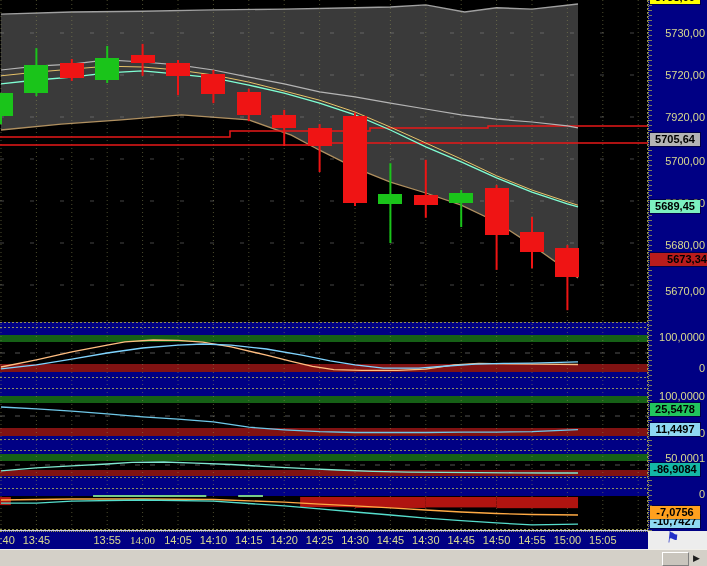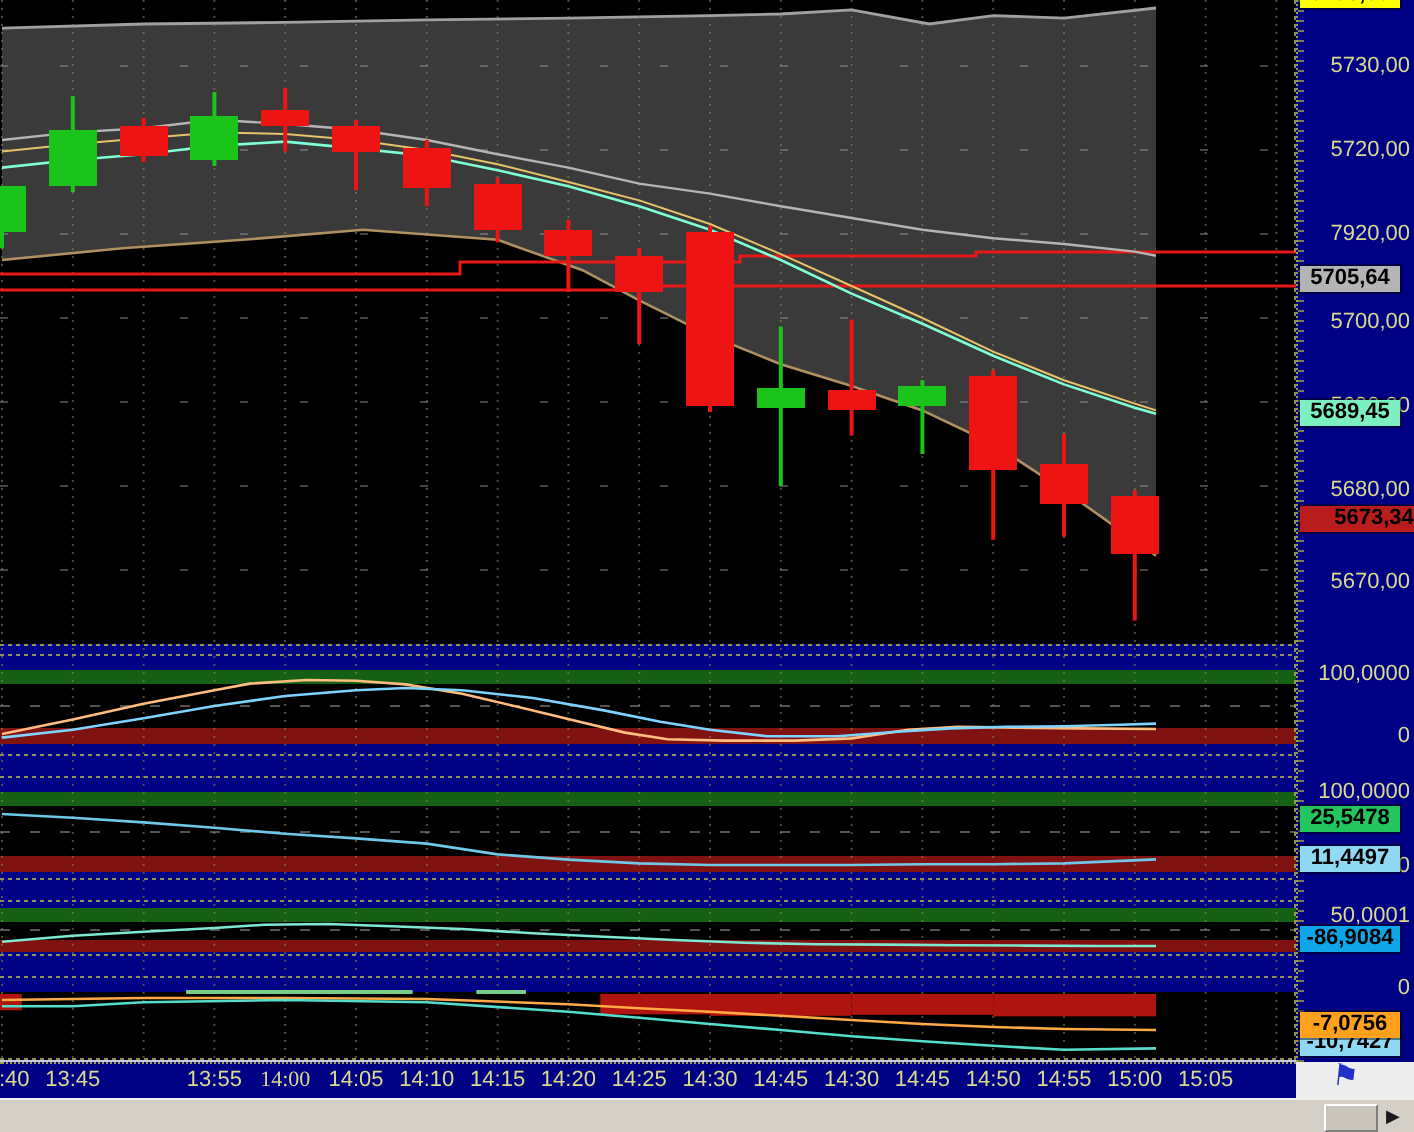--- a/index.html
+++ b/index.html
@@ -155,21 +155,21 @@
       <div class="vbox" style="top: 200px; background: rgb(124, 240, 192);">5689,45</div>
       <div class="vbox" style="top: 253px; background: #b91c1c; padding-left: 12px;">5673,34</div>
       <div class="vbox" style="top: -9px; background: rgb(255, 255, 0);">5738,00</div>
       <div class="alabel" style="top: 330px;">100,0000</div>
       <div class="alabel" style="top: 361px;">0</div>
       <div class="vbox" style="top: 355px; background: #22c55e; margin-top: 48px;">25,5478</div>
       <div class="alabel" style="top: 389px;">100,0000</div>
       <div class="alabel" style="top: 426px;">0</div>
       <div class="vbox" style="top: 423px; background: rgb(143, 217, 242);">11,4497</div>
       <div class="alabel" style="top: 451px;">50,0001</div>
-      <div class="vbox" style="top: 463px; background: #0ea5e9;">-86,9084</div>
+      <div class="vbox" style="top: 463px; background: #14b8a6;">-86,9084</div>
       <div class="alabel" style="top: 487px;">0</div>
       <div class="vbox" style="top: 515px; background: rgb(143, 217, 242);">-10,7427</div>
       <div class="vbox" style="top: 506px; background: rgb(255, 160, 30);">-7,0756</div>
     </div>
 
   <div id="time-axis">
       <span class="tlabel" style="left: 1px;">13:40</span>
       <span class="tlabel" style="left: 36.4px;">13:45</span>
       <span class="tlabel" style="left: 71.8px; margin-top: 36px;">13:50</span>
       <span class="tlabel" style="left: 107.2px;">13:55</span>

